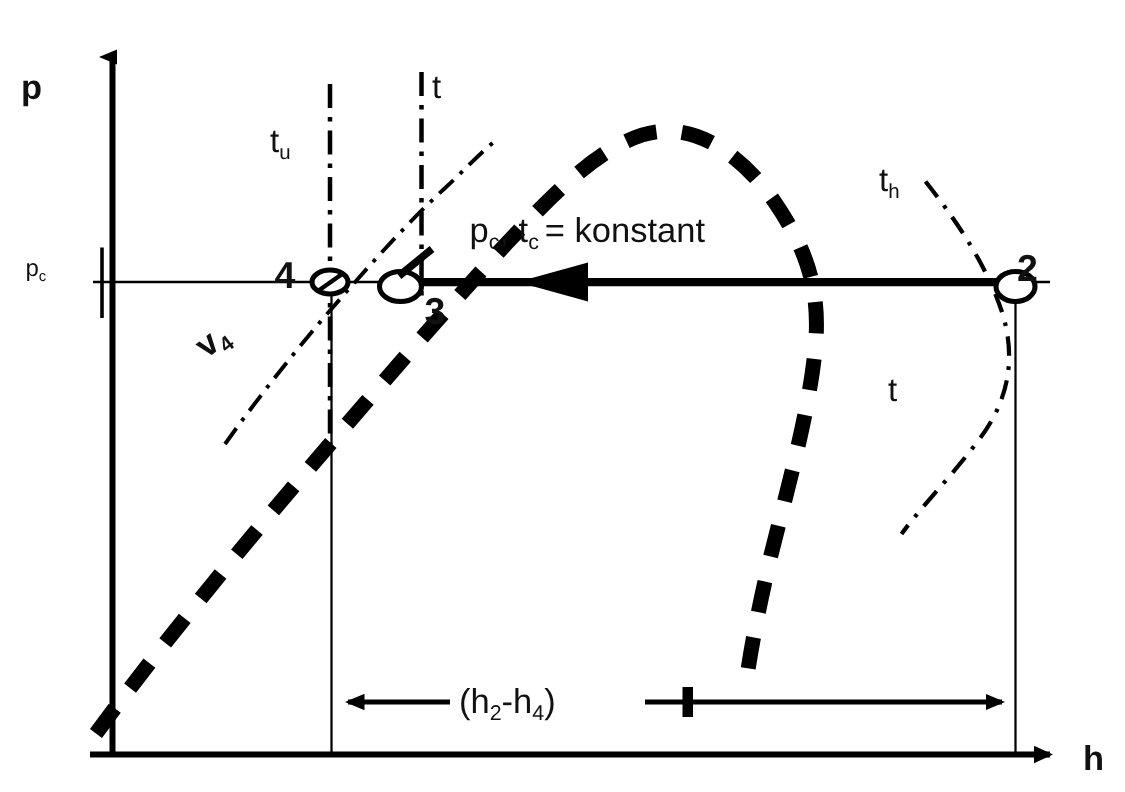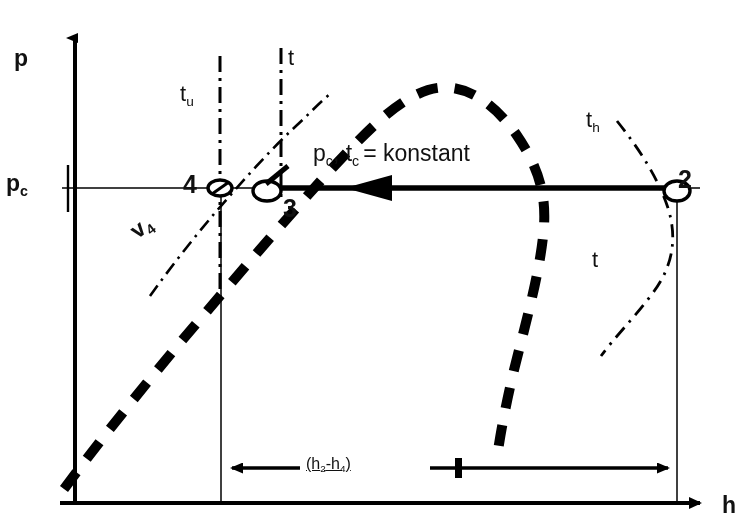--- a/index.html
+++ b/index.html
@@ -4,25 +4,25 @@
 <style>
   html,body{margin:0;padding:0;background:#ffffff;}
   body{width:750px;height:528px;overflow:hidden;
        font-family:"Liberation Sans",sans-serif;color:#000;}
   #stage{position:relative;width:750px;height:528px;background:#fff;}
   svg.layer{position:absolute;left:0;top:0;width:750px;height:528px;}
   .lbl{position:absolute;white-space:nowrap;line-height:1;color:#111;
        font-family:"Liberation Sans",sans-serif;}
   .lbl sub{font-size:.62em;vertical-align:baseline;position:relative;top:.33em;}
   .axis-name{font-size:23px;font-weight:700;}
-  .pc-name{font-size:23px;font-weight:700;}
+  .pc-name{font-size:16px;font-weight:400;margin-left:11px;}
   .pt-num{font-size:25px;font-weight:700;}
   .iso-name{font-size:22px;font-weight:400;}
   .konst{font-size:23px;font-weight:400;}
-  .dim{font-size:16px;font-weight:400;text-decoration:underline;}
+  .dim{font-size:23px;font-weight:400;}
   .v4{font-size:23px;font-weight:700;
       transform:rotate(-38deg);transform-origin:0 50%;}
 </style>
 </head>
 <body>
 
 <div id="stage">
 
   <svg class="layer" viewBox="0 0 750 528">
     <defs>

